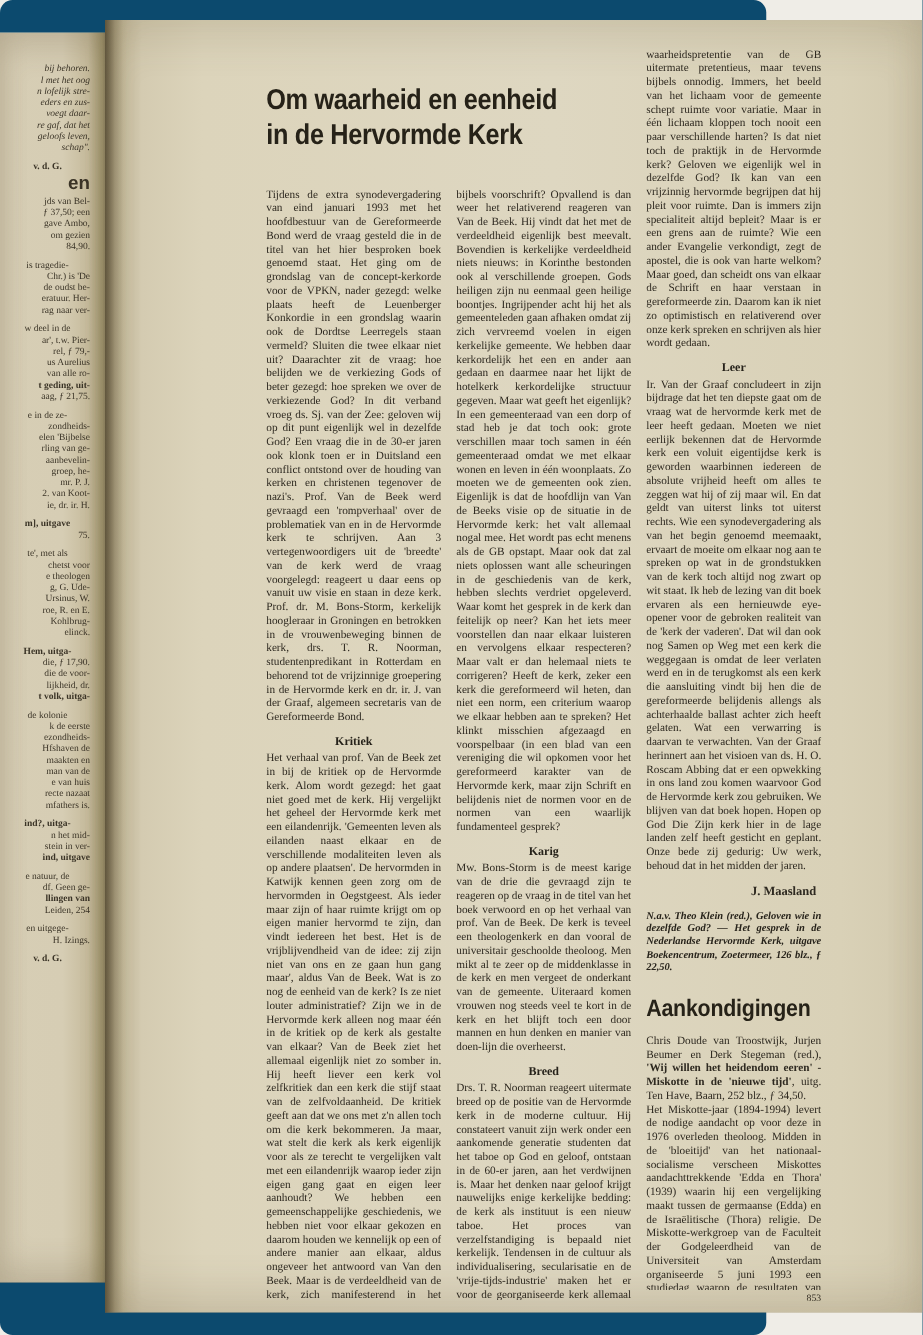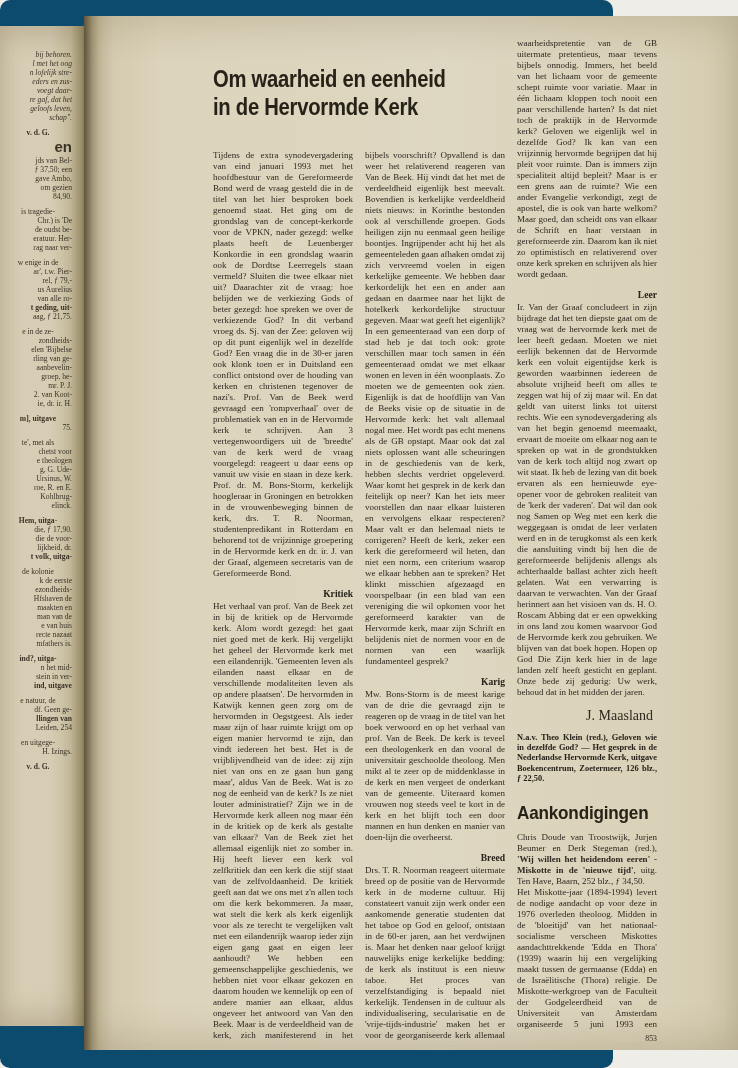--- a/index.html
+++ b/index.html
@@ -47,23 +47,23 @@
     transform:scaleX(.88);transform-origin:left top;
   }
   .title span{display:block;}
 
   .col{position:absolute;width:140px;overflow:hidden;text-align:justify;}
   .col1{left:129px;top:134px;height:890px;}
   .col2{left:281px;top:134px;height:890px;}
   .col3{left:433px;top:22px;height:994px;}
 
   .body{font-size:9px;line-height:11px;margin:0;color:#2e2920;}
-  .subhead{font-size:9.6px;font-weight:bold;margin:9px 0 2px;color:#26221a;text-align:right;}
-  .signature{text-align:right;font-weight:normal;font-size:14px;margin-top:10px;padding-right:4px;}
-  .note{font-weight:bold;font-size:8.4px;line-height:10.2px;margin:9px 0 0;text-align:justify;color:#26221a;}
+  .subhead{font-size:9.6px;font-weight:bold;margin:9px 0 2px;color:#26221a;text-align:center;}
+  .signature{text-align:right;font-weight:bold;font-size:10px;margin-top:10px;padding-right:4px;}
+  .note{font-weight:bold;font-size:8.4px;line-height:10.2px;margin:9px 0 0;text-align:justify;color:#26221a;font-style:italic;}
   .ann-head{
     font-family:"Liberation Sans",sans-serif;font-weight:bold;
     font-size:19px;letter-spacing:-.2px;margin:18px 0 8px;color:#262218;
     transform:scaleX(.9);transform-origin:left;text-align:left;
   }
   .bold{font-weight:bold;}
   .pagenum{
     position:absolute;left:433px;top:1018px;width:140px;
     text-align:right;font-size:7.8px;font-weight:normal;color:#332d22;
   }
@@ -88,21 +88,21 @@
         <div class="frag g">jds van Bel-</div>
         <div class="frag">ƒ 37,50; een</div>
         <div class="frag">gave Ambo,</div>
         <div class="frag">om gezien</div>
         <div class="frag">84,90.</div>
         <div class="frag gs">is tragedie-</div>
         <div class="frag">Chr.) is 'De</div>
         <div class="frag">de oudst be-</div>
         <div class="frag">eratuur. Her-</div>
         <div class="frag">rag naar ver-</div>
-        <div class="frag gs">w enige in de</div>
+        <div class="frag gs">w deel in de</div>
         <div class="frag">ar', t.w. Pier-</div>
         <div class="frag">rel, ƒ 79,-</div>
         <div class="frag">us Aurelius</div>
         <div class="frag">van alle ro-</div>
         <div class="frag b g">t geding, uit-</div>
         <div class="frag">aag, ƒ 21,75.</div>
         <div class="frag gs">e in de ze-</div>
         <div class="frag">zondheids-</div>
         <div class="frag">elen 'Bijbelse</div>
         <div class="frag">rling van ge-</div>

